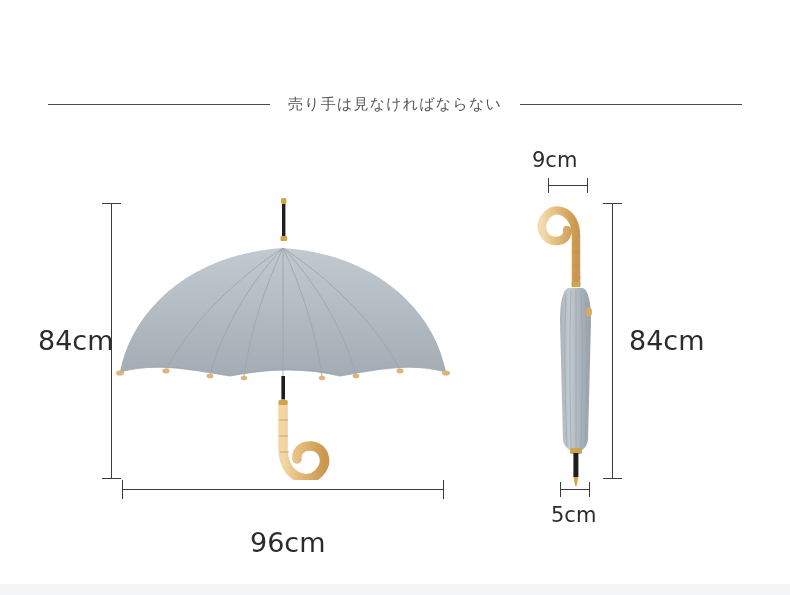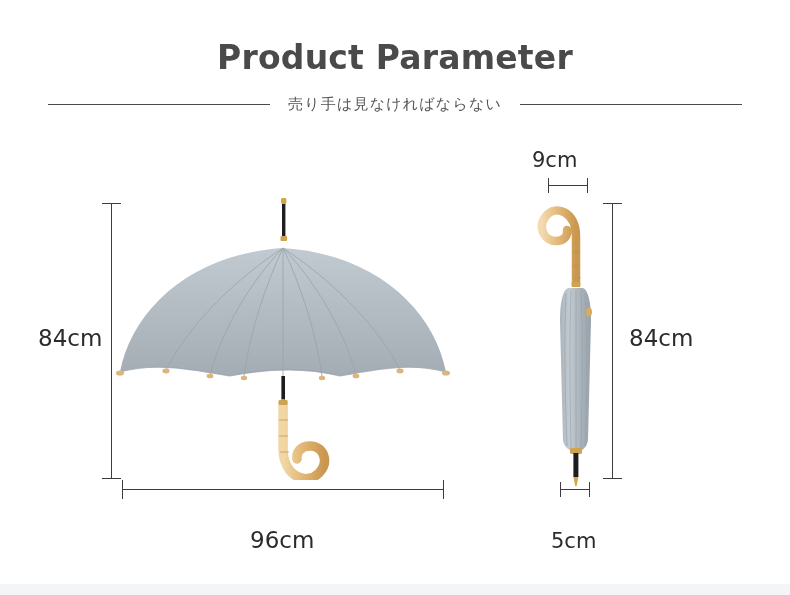--- a/index.html
+++ b/index.html
@@ -75,21 +75,21 @@
     height: 1px;
     background: #3c3c3c;
   }
   .cap-v {       
     position: absolute;
     width: 1px;
     background: #3c3c3c;
   }
   .dim-label {
     position: absolute;
-    font-size: 23px;
+    font-size: 27px;
     color: #2b2b2b;
     white-space: nowrap;
     font-family: "DejaVu Sans", sans-serif;
   }
   .dim-label-small {
     position: absolute;
     font-size: 21px;
     color: #2b2b2b;
     white-space: nowrap;
     font-family: "DejaVu Sans", sans-serif;
@@ -110,21 +110,20 @@
     width: 790px;
     height: 11px;
     background: #f4f5f6;
   }
 </style>
 </head>
 <body>
 
 <div id="page">
 
-  <div class="page-title">Product Parameter</div>
 
   <div class="subtitle-row">
     <div class="rule rule-left"></div>
     <div class="subtitle-text">売り手は見なければならない</div>
     <div class="rule rule-right"></div>
   </div>
 
   <svg id="open-umbrella" class="art" viewBox="0 0 350 290" width="350" height="290">
     <defs>
       <linearGradient id="canopyGrad" x1="0" y1="0" x2="0" y2="1">
@@ -265,17 +264,17 @@
   <div class="dim-label-small" style="left:532px; top:148px;">9cm</div>
 
   <div class="dim-line-v" style="left:612px; top:203px; height:275px;"></div>
   <div class="cap-h" style="left:603px; top:203px; width:19px;"></div>
   <div class="cap-h" style="left:603px; top:478px; width:19px;"></div>
   <div class="dim-label" style="left:629px; top:325px;">84cm</div>
 
   <div class="dim-line-h" style="left:560px; top:489px; width:30px;"></div>
   <div class="cap-v" style="left:560px; top:482px; height:15px;"></div>
   <div class="cap-v" style="left:589px; top:482px; height:15px;"></div>
-  <div class="dim-label-small" style="left:551px; top:529px;">5cm</div>
+  <div class="dim-label-small" style="left:551px; top:503px;">5cm</div>
 
   <div class="bottom-band"></div>
 
 </div>
 
 </body></html>

